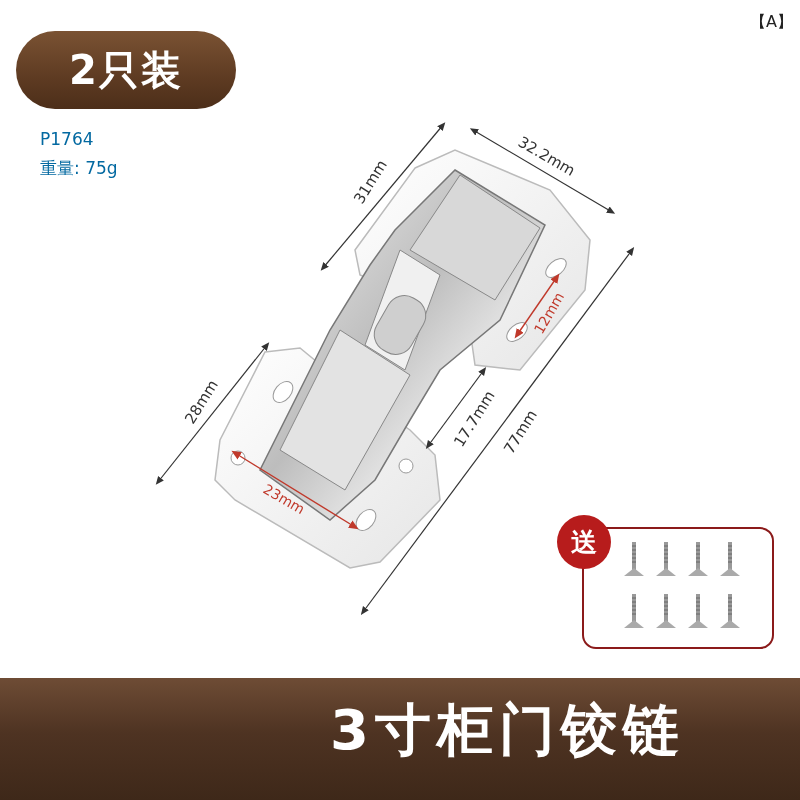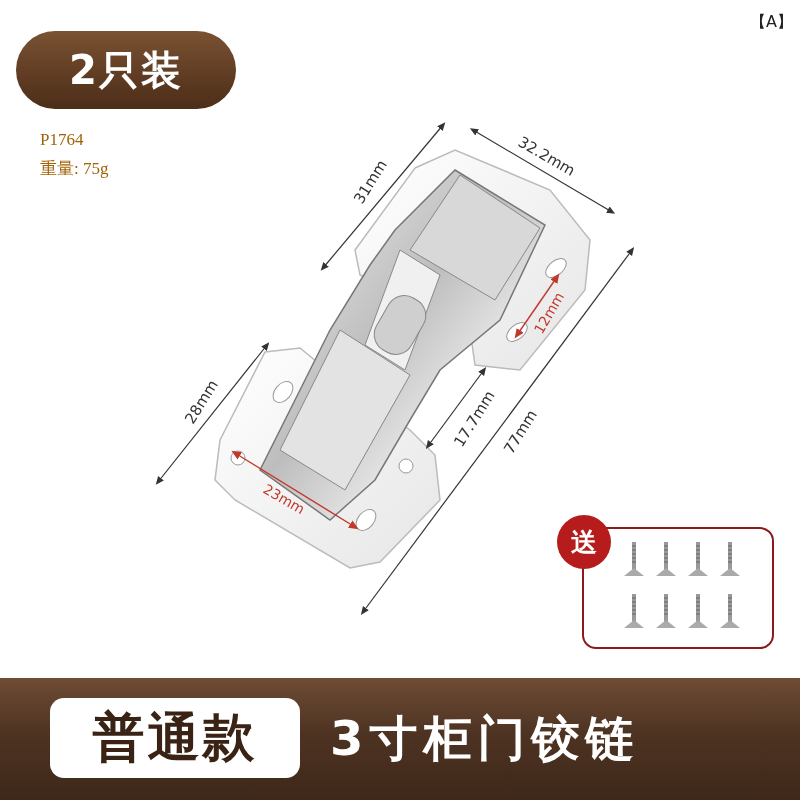--- a/index.html
+++ b/index.html
@@ -1,34 +1,34 @@
 <!DOCTYPE html>
 <html><head>
 <meta charset="utf-8">
 <style>
   html,body{margin:0;padding:0;}
   body{width:800px;height:800px;background:#ffffff;position:relative;overflow:hidden;font-family:"DejaVu Sans",sans-serif;}
   .badge{position:absolute;left:16px;top:31px;width:220px;height:78px;border-radius:39px;
     background:linear-gradient(180deg,#7a5233 0%,#5e3b22 60%,#4c2e19 100%);
     color:#fff;font-weight:bold;font-size:40px;display:flex;align-items:center;justify-content:center;letter-spacing:2px;}
   .corner-tag{position:absolute;left:750px;top:12px;font-size:16px;color:#222;}
-  .info{position:absolute;left:40px;top:125px;font-size:17px;color:#a16207;line-height:29px;font-family:Liberation Serif, serif;}
+  .info{position:absolute;left:40px;top:125px;font-size:17px;color:#0369a1;line-height:29px;}
   .stage{position:absolute;left:0;top:0;width:800px;height:680px;}
   .dim{font-family:"DejaVu Sans",sans-serif;font-size:15px;fill:#333;}
   .dim-red{font-family:"DejaVu Sans",sans-serif;font-size:14px;fill:#c0392b;}
   .gift{position:absolute;left:582px;top:527px;width:188px;height:118px;border:2px solid #8b1a1a;border-radius:14px;background:#fff;}
   .gift-seal{position:absolute;left:557px;top:515px;width:54px;height:54px;border-radius:50%;background:#b71c1c;color:#fff;
     font-size:26px;font-weight:bold;display:flex;align-items:center;justify-content:center;}
   .screws{position:absolute;left:618px;top:540px;width:130px;display:grid;grid-template-columns:repeat(4,32px);grid-row-gap:12px;}
   .screw{width:32px;height:40px;}
   .banner{position:absolute;left:0;top:678px;width:800px;height:122px;
     background:linear-gradient(180deg,#6e4c35 0%,#4e3322 45%,#3e2819 100%);}
   .banner-pill{position:absolute;left:50px;top:20px;width:250px;height:80px;background:#fff;border-radius:14px;
     color:#3a2314;font-weight:bold;font-size:52px;display:flex;align-items:center;justify-content:center;letter-spacing:3px;}
-  .banner-title{position:absolute;left:330px;top:18px;height:86px;color:#fff;font-weight:bold;font-size:48px;
+  .banner-title{position:absolute;left:330px;top:10px;height:86px;color:#fff;font-weight:bold;font-size:56px;
     display:flex;align-items:center;letter-spacing:6px;}
 </style>
 </head>
 <body>
 
 <div class="badge">2只装</div>
 <div class="corner-tag">【A】</div>
 
 <div class="info">
   <div>P1764</div>
@@ -137,15 +137,14 @@
       <path d="M14,6 h4 M14,10 h4 M14,14 h4 M14,18 h4 M14,22 h4" stroke="#666"></path>
     </svg>
   <svg class="screw" viewBox="0 0 32 40">
       <rect x="14" y="2" width="4" height="28" fill="#999"></rect>
       <path d="M6,36 L16,28 L26,36 Z" fill="#aaa"></path>
       <path d="M14,6 h4 M14,10 h4 M14,14 h4 M14,18 h4 M14,22 h4" stroke="#666"></path>
     </svg>
 </div>
 
 <div class="banner">
-  <div class="banner-pill">普通款</div>
   <div class="banner-title">3寸柜门铰链</div>
 </div>
 
 </body></html>

